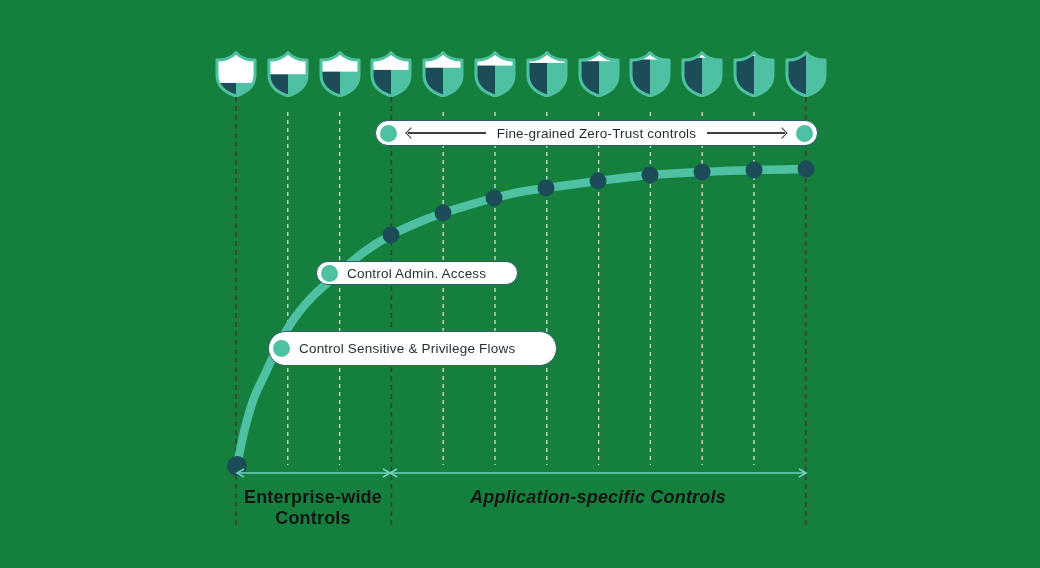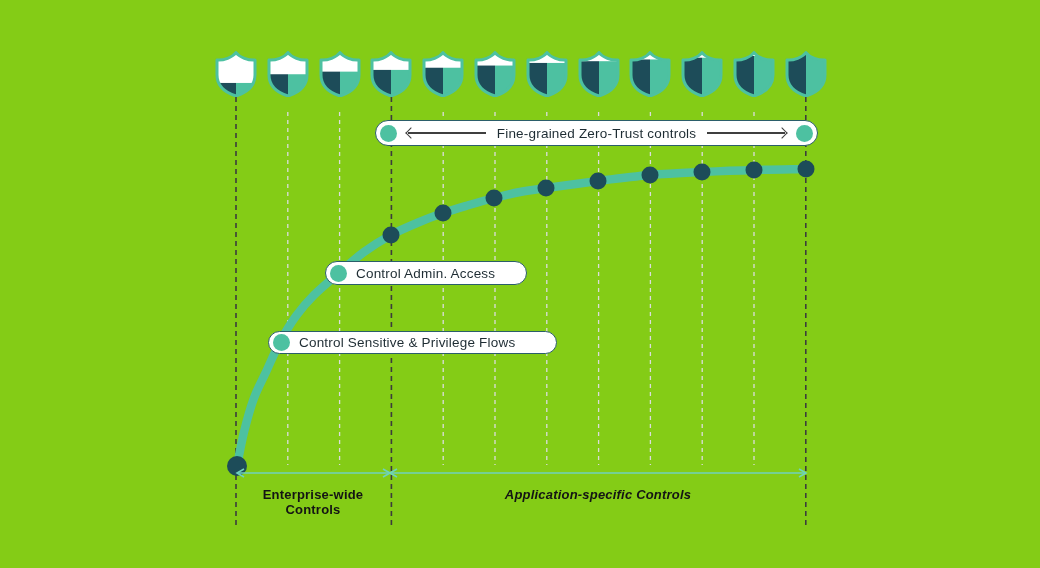--- a/index.html
+++ b/index.html
@@ -1,44 +1,44 @@
 <!DOCTYPE html>
 <html style="--green: #4dc1a1; --pill-border: #2b5e6a; --pill-text: #1e2c33; --label-text: #141414; --arrow-gray: #3f3f3f;"><head>
 <meta charset="utf-8">
 <style>
   html,body { margin:0; padding:0; background:#fff; }
   .canvas {
-    position:relative; width:1040px; height:568px; background:#84cc16;
+    position:relative; width:1040px; height:568px; background:#15803d;
     overflow:hidden; font-family:"Liberation Sans", sans-serif;
   }
   .layer { position:absolute; left:0; top:0; }
 
   .pill {
     position:absolute; box-sizing:border-box; background:#fff;
     border:1.5px solid var(--pill-border); border-radius:20px;
     display:flex; align-items:center; gap:9px; padding:0 4px;
     font-size:13.5px; color:var(--pill-text); letter-spacing:.2px;
     white-space:nowrap; z-index:5;
   }
   #pill-fine  { left:375px; top:120px; width:443px; height:26px; gap:11px; }
-  #pill-admin { left:325px; top:261px; width:202px; height:24px; }
-  #pill-flows { left:268px; top:331px; width:289px; height:23px; }
+  #pill-admin { left:316px; top:261px; width:202px; height:24px; }
+  #pill-flows { left:268px; top:331px; width:289px; height:35px; }
   .pdot { width:17px; height:17px; border-radius:50%; background:var(--green); flex:none; }
   .pill-text { flex:none; }
 
   .arr { flex:1; height:1.5px; background:var(--arrow-gray); position:relative; }
   .arr::before {
     content:''; position:absolute; width:7px; height:7px;
     transform:rotate(45deg); top:-3.2px;
   }
   .arr-left::before  { left:-1px;  border-left:1.5px solid var(--arrow-gray); border-bottom:1.5px solid var(--arrow-gray); }
   .arr-right::before { right:-1px; border-right:1.5px solid var(--arrow-gray); border-top:1.5px solid var(--arrow-gray); }
 
   .axis-label {
-    position:absolute; font-weight:bold; font-size:13px; line-height:1.17;
+    position:absolute; font-weight:bold; font-size:18px; line-height:1.17;
     color:var(--label-text); text-align:center; letter-spacing:.2px;
     white-space:pre-line; z-index:4;
   }
   #label-enterprise  { left:203px; top:487px; width:220px; }
   #label-application { left:428px; top:487px; width:340px;font-style:italic; }
 </style>
 </head>
 <body>
 
 <div class="canvas">

